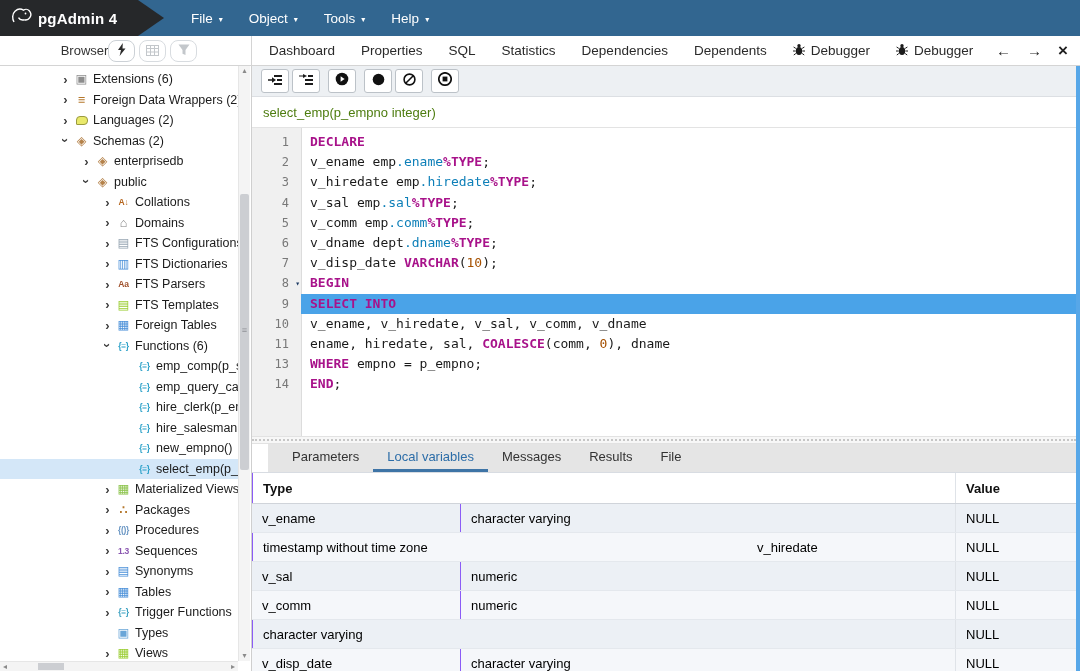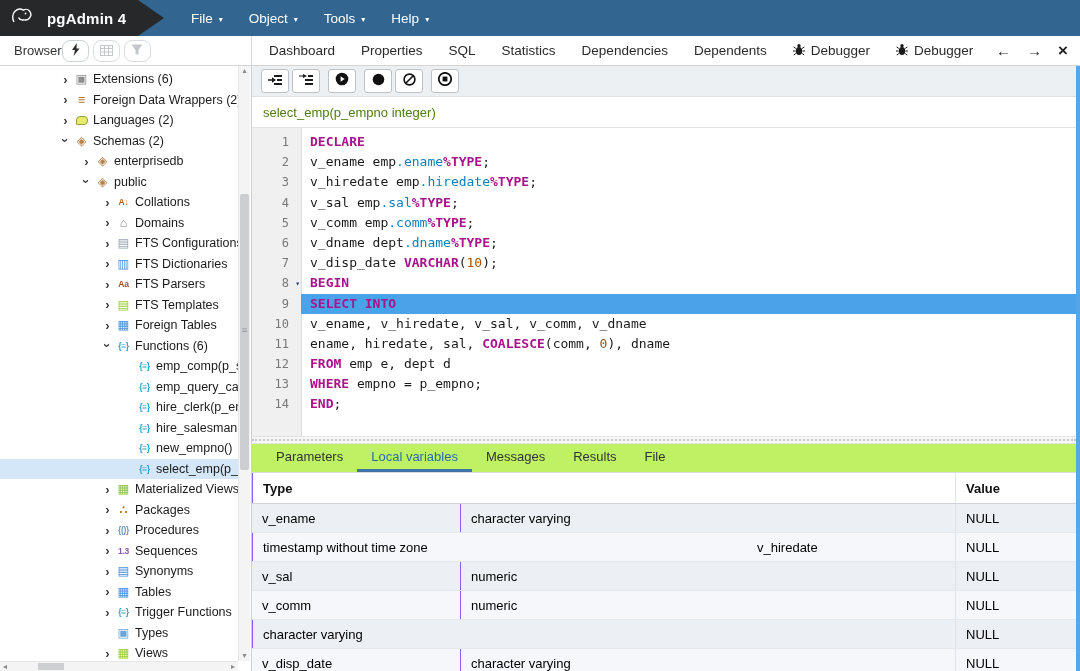--- a/index.html
+++ b/index.html
@@ -3,31 +3,31 @@
 <meta charset="utf-8">
 <style>
   *{margin:0;padding:0;box-sizing:border-box}
   html,body{width:1080px;height:671px;overflow:hidden;background:#fff;
     font-family:"Liberation Sans",sans-serif}
   .app{position:relative;width:1080px;height:671px;background:#fff}
 
   
   .titlebar{position:absolute;top:0;left:0;right:0;height:36px;background:#326690;display:flex;align-items:center}
   .logo{position:relative;height:36px;width:164px;background:#26282a;display:flex;align-items:center;
-    padding-left:10px;gap:13px;flex:0 0 164px;
+    padding-left:10px;gap:4px;flex:0 0 164px;
     clip-path:polygon(0 0,138px 0,164px 50%,138px 100%,0 100%)}
   .logo .t{color:#fff;font-size:15px;font-weight:bold;letter-spacing:.2px}
   .menus{display:flex;margin-left:14px}
   .menu{color:#fff;font-size:13.5px;padding:0 13px;height:36px;display:flex;align-items:center;gap:6px;cursor:default}
   .menu .caret{font-size:8px;margin-top:2px}
 
   
   .row2{position:absolute;top:36px;left:0;right:0;height:30px;background:#fff;border-bottom:1px solid #d4d4d4;display:flex}
   .browser-head{width:252px;flex:0 0 252px;border-right:1px solid #d4d4d4;display:flex;align-items:center;
-    justify-content:flex-start;padding:0 7px 0 14px}
+    justify-content:center;padding:0 7px 0 14px}
   .browser-title{font-size:13px;color:#333}
   .mini-btns{display:flex;gap:4px}
   .mini-btn{width:27px;height:22px;border:1px solid #ccd1d6;border-radius:8px;background:#fff;
     display:flex;align-items:center;justify-content:center;color:#2b2b2b}
   .mini-btn.disabled{color:#c3c7cb;border-color:#d8dce0}
   .tabbar{flex:1;position:relative;display:flex;align-items:center;overflow:hidden;padding-left:4px}
   .tab{font-size:13.5px;color:#2a2a2a;padding:0 13px;height:100%;display:flex;align-items:center;gap:6px;white-space:nowrap}
   .tabnav{position:absolute;right:0;top:0;height:100%;background:#fff;display:flex;align-items:center;gap:16px;padding:0 12px 0 4px}
   .tabnav .nb{font-size:15px;font-weight:bold;color:#1e1e1e;line-height:1}
   .tabnav .nb.close{font-size:17px}
@@ -75,21 +75,21 @@
   .ctext{flex:1;padding-left:9px;color:#1a1a1a;white-space:pre;z-index:1}
   .cline.hl .ctext{background:#4aa3e8}
   .tk-k{color:#a8128a;font-weight:bold}
   .tk-m{color:#0d7fb8}
   .tk-n{color:#a55000}
 
   .splitter{position:absolute;bottom:227px;left:0;right:4px;height:8px;background:#f7f7f7;
     border-top:1px solid #e2e2e2;border-bottom:1px solid #e2e2e2}
   .splitter::after{content:"";position:absolute;left:0;right:0;top:2px;border-top:2px dotted #c6c6c6}
 
-  .btabs{position:absolute;bottom:199px;left:0;right:4px;height:28px;background:#bef264;display:flex;padding-left:10px}
+  .btabs{position:absolute;bottom:199px;left:16px;right:4px;height:28px;background:#e5e5e5;display:flex;padding-left:10px}
   .btab{font-size:13px;color:#333;padding:0 14px;display:flex;align-items:center;border-bottom:3px solid transparent;white-space:nowrap}
   .btab.active{color:#2c6da8;border-bottom-color:#3e74a6}
 
   .vtable{position:absolute;bottom:0;left:0;right:4px;height:199px;overflow:hidden;font-size:13px;border-top:1px solid #d8dce2}
   .vrow{display:flex;height:29px;border-bottom:1px solid #e4e8ed;background:#f5f7fa}
   .vrow.alt{background:#ecf0f5}
   .vrow.head{height:31px;font-weight:bold;color:#101010;background:#fff;border-bottom:1px solid #d0d4da}
   .vc{padding:0 10px;white-space:nowrap;overflow:hidden;display:flex;align-items:center}
   .vc.c0{width:208px;flex:0 0 208px}
   .vc.c1{flex:1;border-left:1px solid #8b5cf6}
@@ -452,24 +452,20 @@
           </div>
           <div class="cline">
             <span class="gut">10</span>
             <span class="ctext"><span>v_ename, v_hiredate, v_sal, v_comm, v_dname</span></span>
           </div>
           <div class="cline">
             <span class="gut">11</span>
             <span class="ctext"><span>ename, hiredate, sal, </span><span class="tk-k">COALESCE</span><span>(comm, </span><span class="tk-n">0</span><span>), dname</span></span>
           </div>
           <div class="cline">
-            <span class="gut">12</span>
-            <span class="ctext"><span class="tk-k">FROM</span><span> emp e, dept d</span></span>
-          </div>
-          <div class="cline">
             <span class="gut">13</span>
             <span class="ctext"><span class="tk-k">WHERE</span><span> empno = p_empno;</span></span>
           </div>
           <div class="cline">
             <span class="gut">14</span>
             <span class="ctext"><span class="tk-k">END</span><span>;</span></span>
           </div>
         </div>
       <div class="splitter"></div>
       <div class="btabs" id="btabs">

